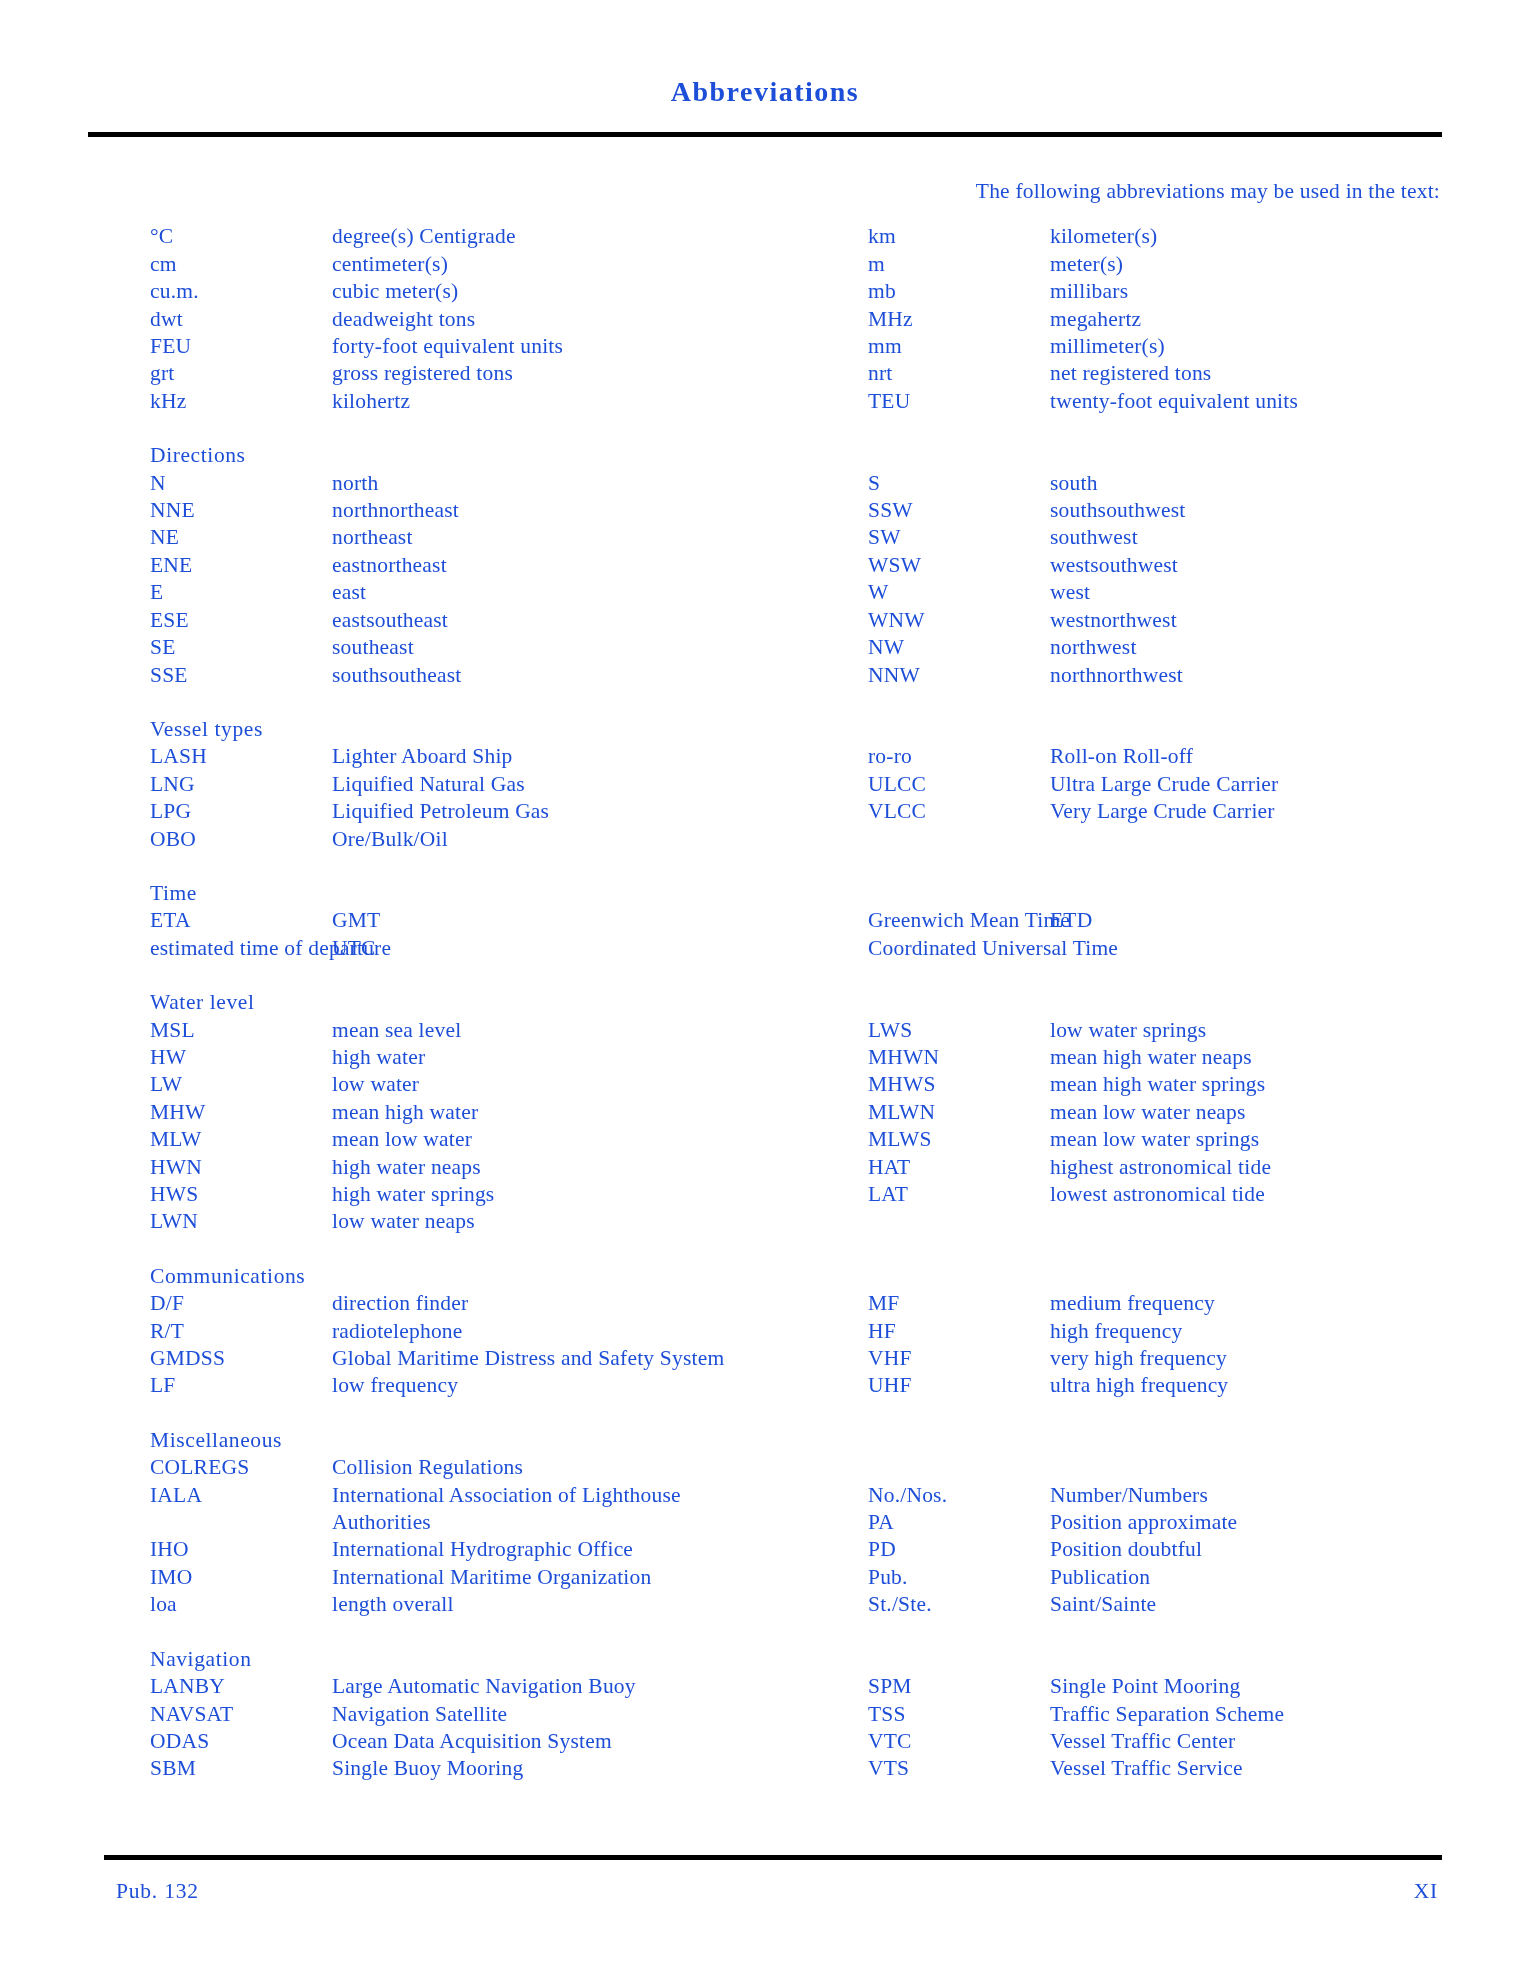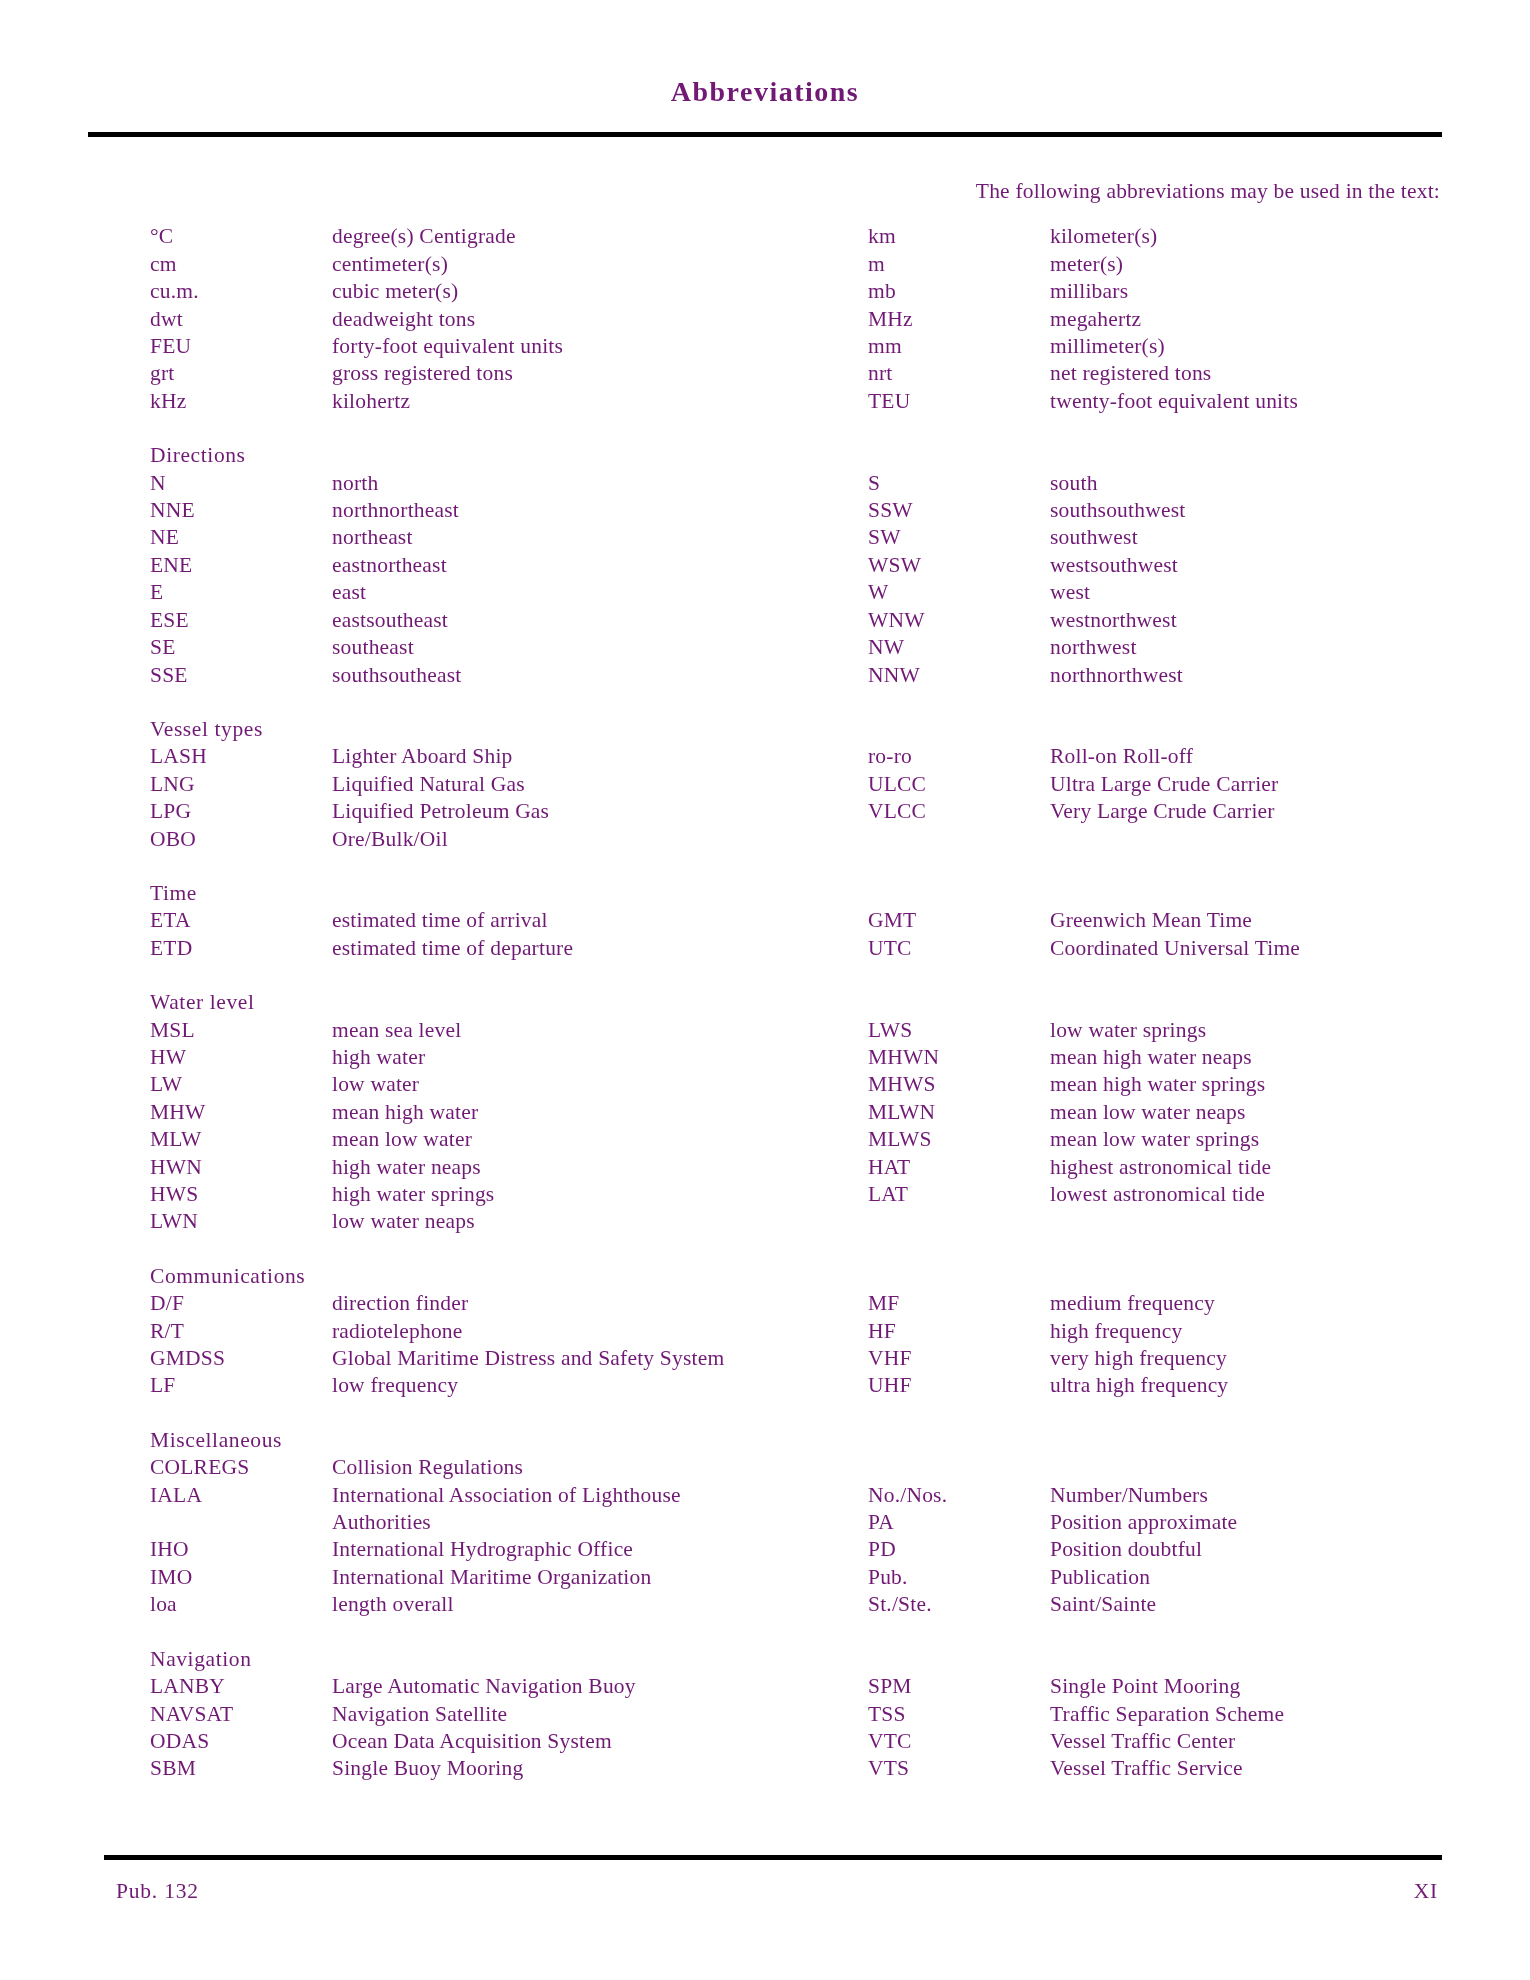--- a/index.html
+++ b/index.html
@@ -1,21 +1,21 @@
 <!DOCTYPE html>
 <html><head>
 <meta charset="utf-8">
 <style>
   * { margin:0; padding:0; box-sizing:border-box; }
   html,body { background:#ffffff; }
   .page {
     position:relative;
     width:1530px; height:1980px;
     background:#ffffff;
-    color:#701a75;
+    color:#1d4ed8;
     font-family:"Liberation Serif", serif;
     font-size:21.5px;
     line-height:27.4px;
     letter-spacing:0.2px;
     overflow:hidden;
   }
   .title {
     padding-top:76px;
     text-align:center;
     font-size:28px;
@@ -149,21 +149,20 @@
           <div class="cell abbr">OBO</div>
           <div class="cell def">Ore/Bulk/Oil</div>
           <div class="cell abbr"></div>
           <div class="cell def"></div>
         </div>
       </div>
       <div class="section">
         <div class="heading">Time</div>
         <div class="rows">
           <div class="cell abbr">ETA</div>
-          <div class="cell def">estimated time of arrival</div>
           <div class="cell abbr">GMT</div>
           <div class="cell def">Greenwich Mean Time</div>
           <div class="cell abbr">ETD</div>
           <div class="cell def">estimated time of departure</div>
           <div class="cell abbr">UTC</div>
           <div class="cell def">Coordinated Universal Time</div>
         </div>
       </div>
       <div class="section">
         <div class="heading">Water level</div>

